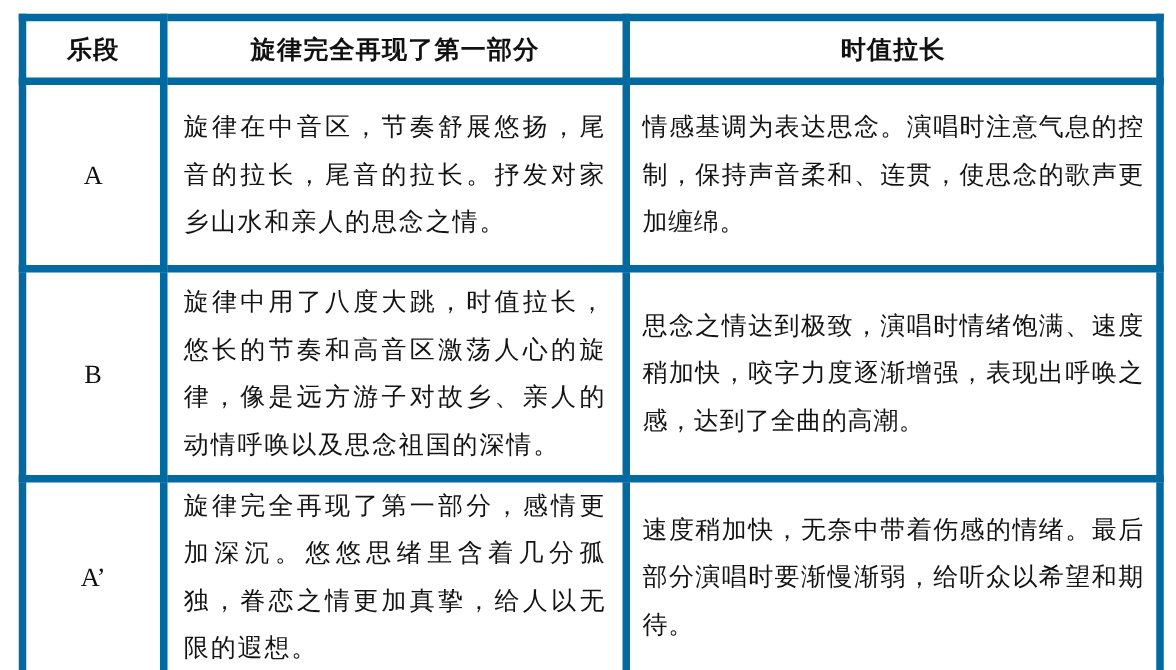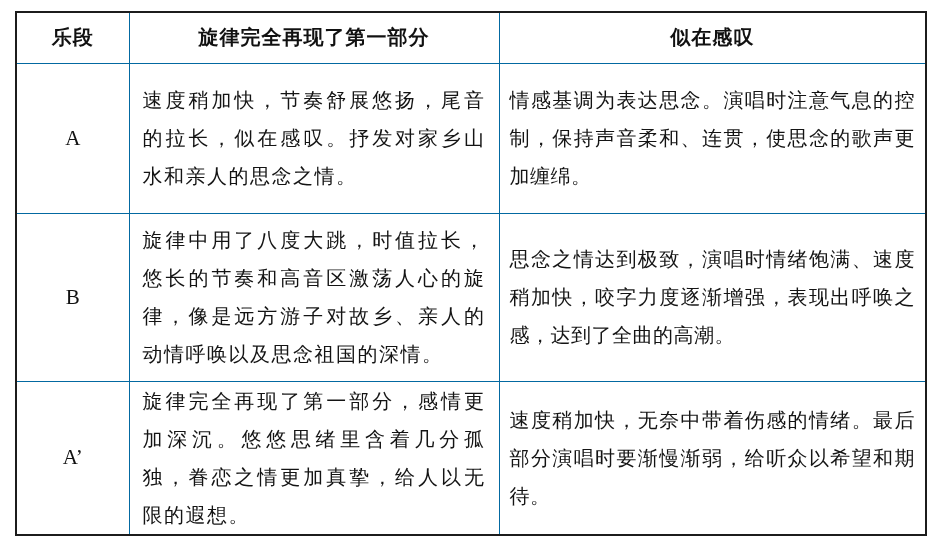--- a/index.html
+++ b/index.html
@@ -18,21 +18,21 @@
   table.music-table {
     position: absolute;
     left: 15px; top: 11px;
     width: 910px; height: 517px;
     border-collapse: collapse;
     table-layout: fixed;
     background: #ffffff;
   }
   table.music-table { border: 2px solid #1c1c1c; }
   .music-table th, .music-table td {
-    border: 1px solid #0369a1;
+    border: 6px solid #0369a1;
     vertical-align: middle;
     background: #ffffff;
   }
   .music-table thead tr { height: 51px; }
   .music-table th {
     font-family: "Liberation Sans", "DejaVu Sans", sans-serif;
     font-weight: bold;
     font-size: 20px;
     text-align: center;
     letter-spacing: 1px;
@@ -64,28 +64,28 @@
   <table class="music-table">
     <colgroup>
       <col style="width:113px">
       <col style="width:370px">
       <col style="width:427px">
     </colgroup>
     <thead>
       <tr>
         <th>乐段</th>
         <th>旋律完全再现了第一部分</th>
-        <th>似在感叹</th>
+        <th>时值拉长</th>
       </tr>
     </thead>
     <tbody>
       <tr class="row-a">
         <td class="cell-section">A</td>
         <td class="col-melody">
-          <div class="cell-text">速度稍加快，节奏舒展悠扬，尾音的拉长，似在感叹。抒发对家乡山水和亲人的思念之情。</div>
+          <div class="cell-text">旋律在中音区，节奏舒展悠扬，尾音的拉长，尾音的拉长。抒发对家乡山水和亲人的思念之情。</div>
         </td>
         <td class="col-performance">
           <div class="cell-text">情感基调为表达思念。演唱时注意气息的控制，保持声音柔和、连贯，使思念的歌声更加缠绵。</div>
         </td>
       </tr>
       <tr class="row-b">
         <td class="cell-section">B</td>
         <td class="col-melody">
           <div class="cell-text">旋律中用了八度大跳，时值拉长，悠长的节奏和高音区激荡人心的旋律，像是远方游子对故乡、亲人的动情呼唤以及思念祖国的深情。</div>
         </td>

